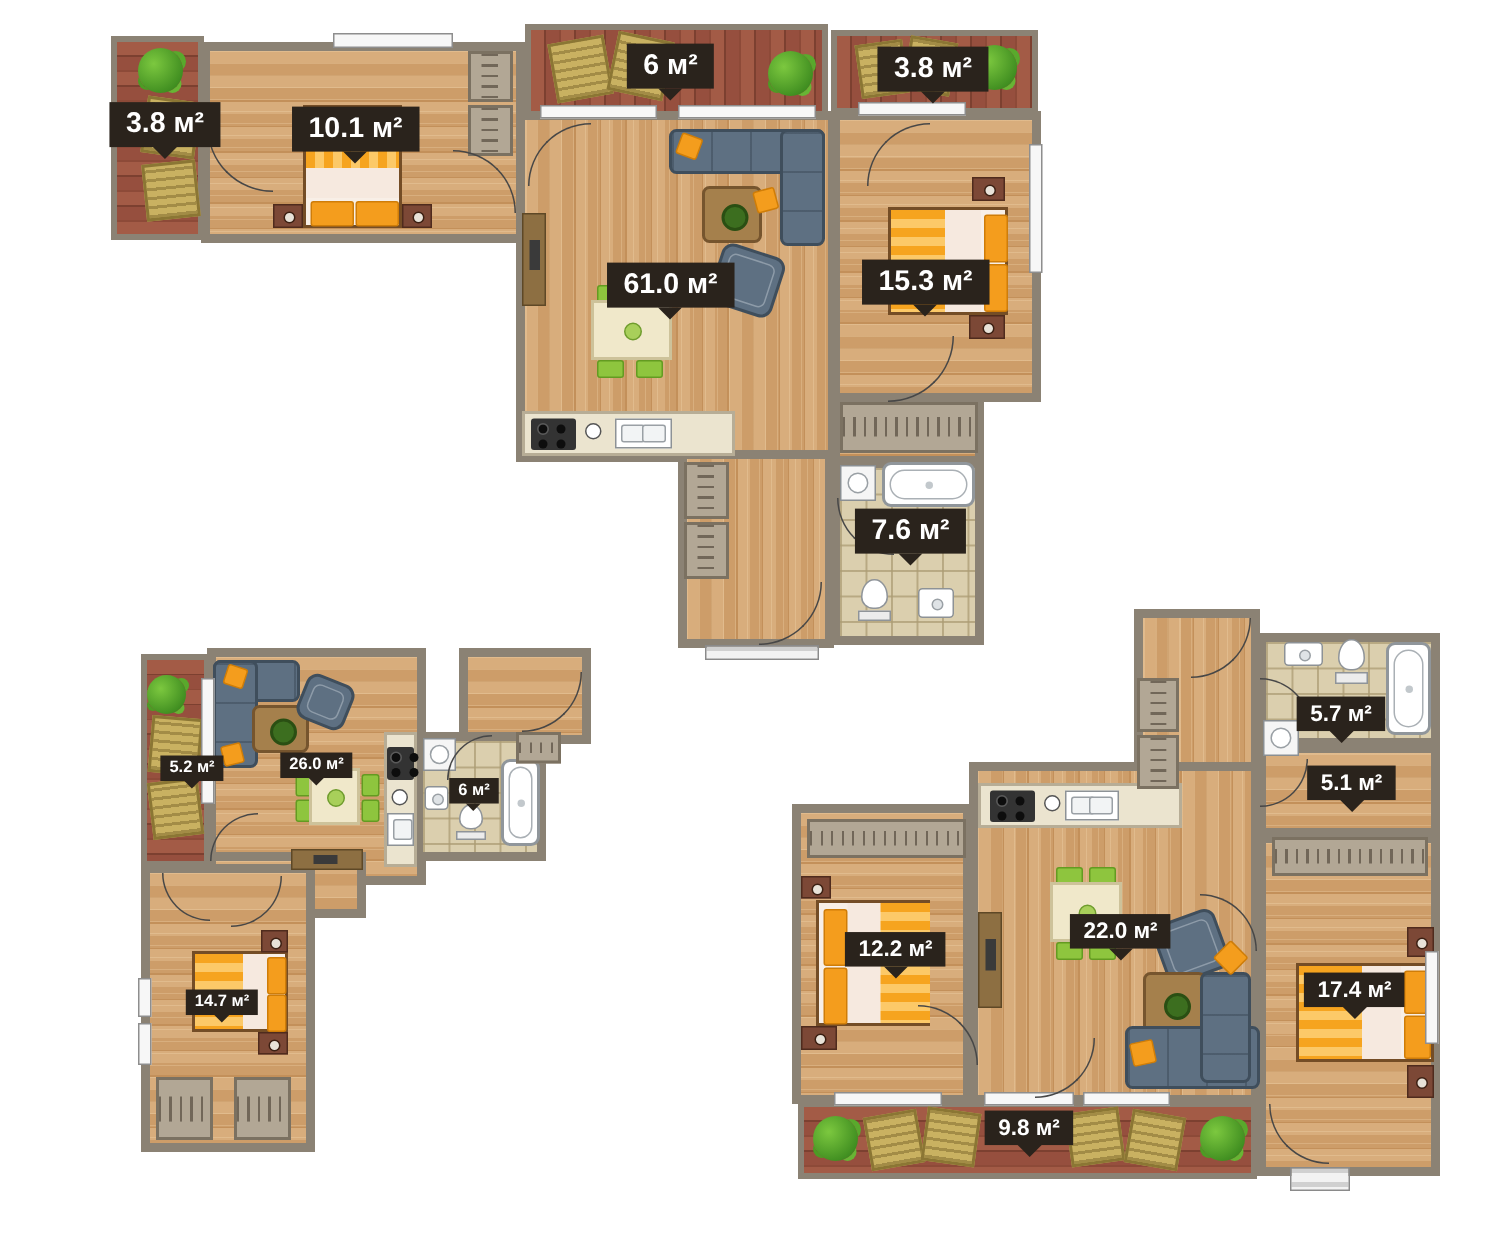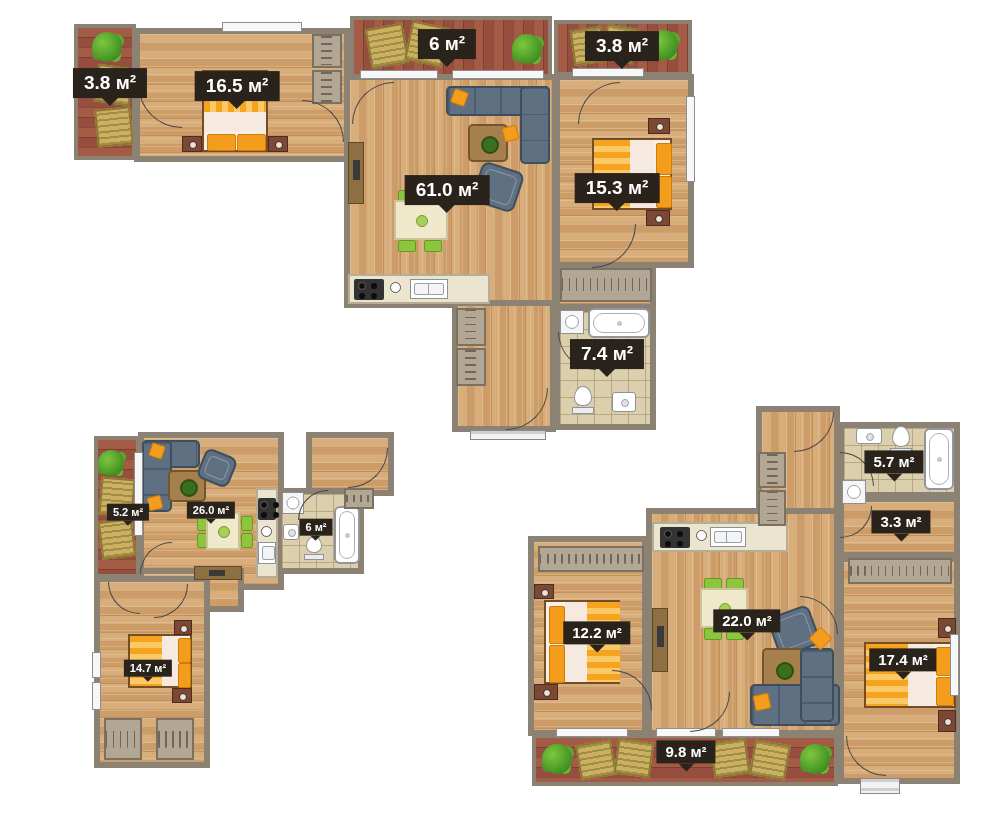--- a/index.html
+++ b/index.html
@@ -183,26 +183,26 @@
 
     <div class="arc bl" style="left:138px;top:84px;width:44px;height:44px;"></div>
     <div class="arc tr" style="left:302px;top:100px;width:42px;height:42px;"></div>
     <div class="arc tl" style="left:352px;top:82px;width:42px;height:42px;"></div>
     <div class="arc tl" style="left:578px;top:82px;width:42px;height:42px;"></div>
     <div class="arc br" style="left:592px;top:224px;width:44px;height:44px;"></div>
     <div class="arc bl" style="left:558px;top:332px;width:38px;height:38px;"></div>
     <div class="arc br" style="left:506px;top:388px;width:42px;height:42px;"></div>
 
     <div class="lbl lg" style="left:110px;top:83px;">3.8 м²</div>
-    <div class="lbl lg" style="left:237px;top:86px;">16.5 м²</div>
+    <div class="lbl lg" style="left:237px;top:86px;">10.1 м²</div>
     <div class="lbl lg" style="left:447px;top:44px;">6 м²</div>
     <div class="lbl lg" style="left:622px;top:46px;">3.8 м²</div>
     <div class="lbl lg" style="left:447px;top:190px;">61.0 м²</div>
     <div class="lbl lg" style="left:617px;top:188px;">15.3 м²</div>
-    <div class="lbl lg" style="left:607px;top:354px;">7.4 м²</div>
+    <div class="lbl lg" style="left:607px;top:354px;">7.6 м²</div>
   </div>
 
   <div>
 
     <div class="deckroom deck-h" style="left:94px;top:436px;width:46px;height:142px;"></div>
     <div class="room wood-h" style="left:306px;top:432px;width:88px;height:64px;"></div>
     <div class="room wood-h" style="left:138px;top:432px;width:146px;height:158px;"></div>
     <div class="room tilefloor" style="left:276px;top:488px;width:88px;height:86px;"></div>
     <div class="room wood-h" style="left:138px;top:568px;width:106px;height:44px;"></div>
     <div class="room wood-h" style="left:94px;top:576px;width:116px;height:192px;"></div>
@@ -329,21 +329,21 @@
     <div class="steps" style="left:860px;top:778px;width:40px;height:16px;"></div>
 
     <div class="arc br" style="left:794px;top:412px;width:40px;height:40px;"></div>
     <div class="arc tr" style="left:840px;top:452px;width:34px;height:34px;"></div>
     <div class="arc br" style="left:840px;top:506px;width:32px;height:32px;"></div>
     <div class="arc tr" style="left:800px;top:596px;width:38px;height:38px;"></div>
     <div class="arc tr" style="left:612px;top:670px;width:40px;height:40px;"></div>
     <div class="arc br" style="left:690px;top:692px;width:40px;height:40px;"></div>
     <div class="arc bl" style="left:846px;top:736px;width:40px;height:40px;"></div>
 
-    <div class="lbl md" style="left:894px;top:462px;">5.7 м²</div>
-    <div class="lbl md" style="left:901px;top:522px;">3.3 м²</div>
+    <div class="lbl md" style="left:894px;top:476px;">5.7 м²</div>
+    <div class="lbl md" style="left:901px;top:522px;">5.1 м²</div>
     <div class="lbl md" style="left:597px;top:633px;">12.2 м²</div>
     <div class="lbl md" style="left:747px;top:621px;">22.0 м²</div>
     <div class="lbl md" style="left:903px;top:660px;">17.4 м²</div>
     <div class="lbl md" style="left:686px;top:752px;">9.8 м²</div>
   </div>
 
 </div>
 
 </body></html>

